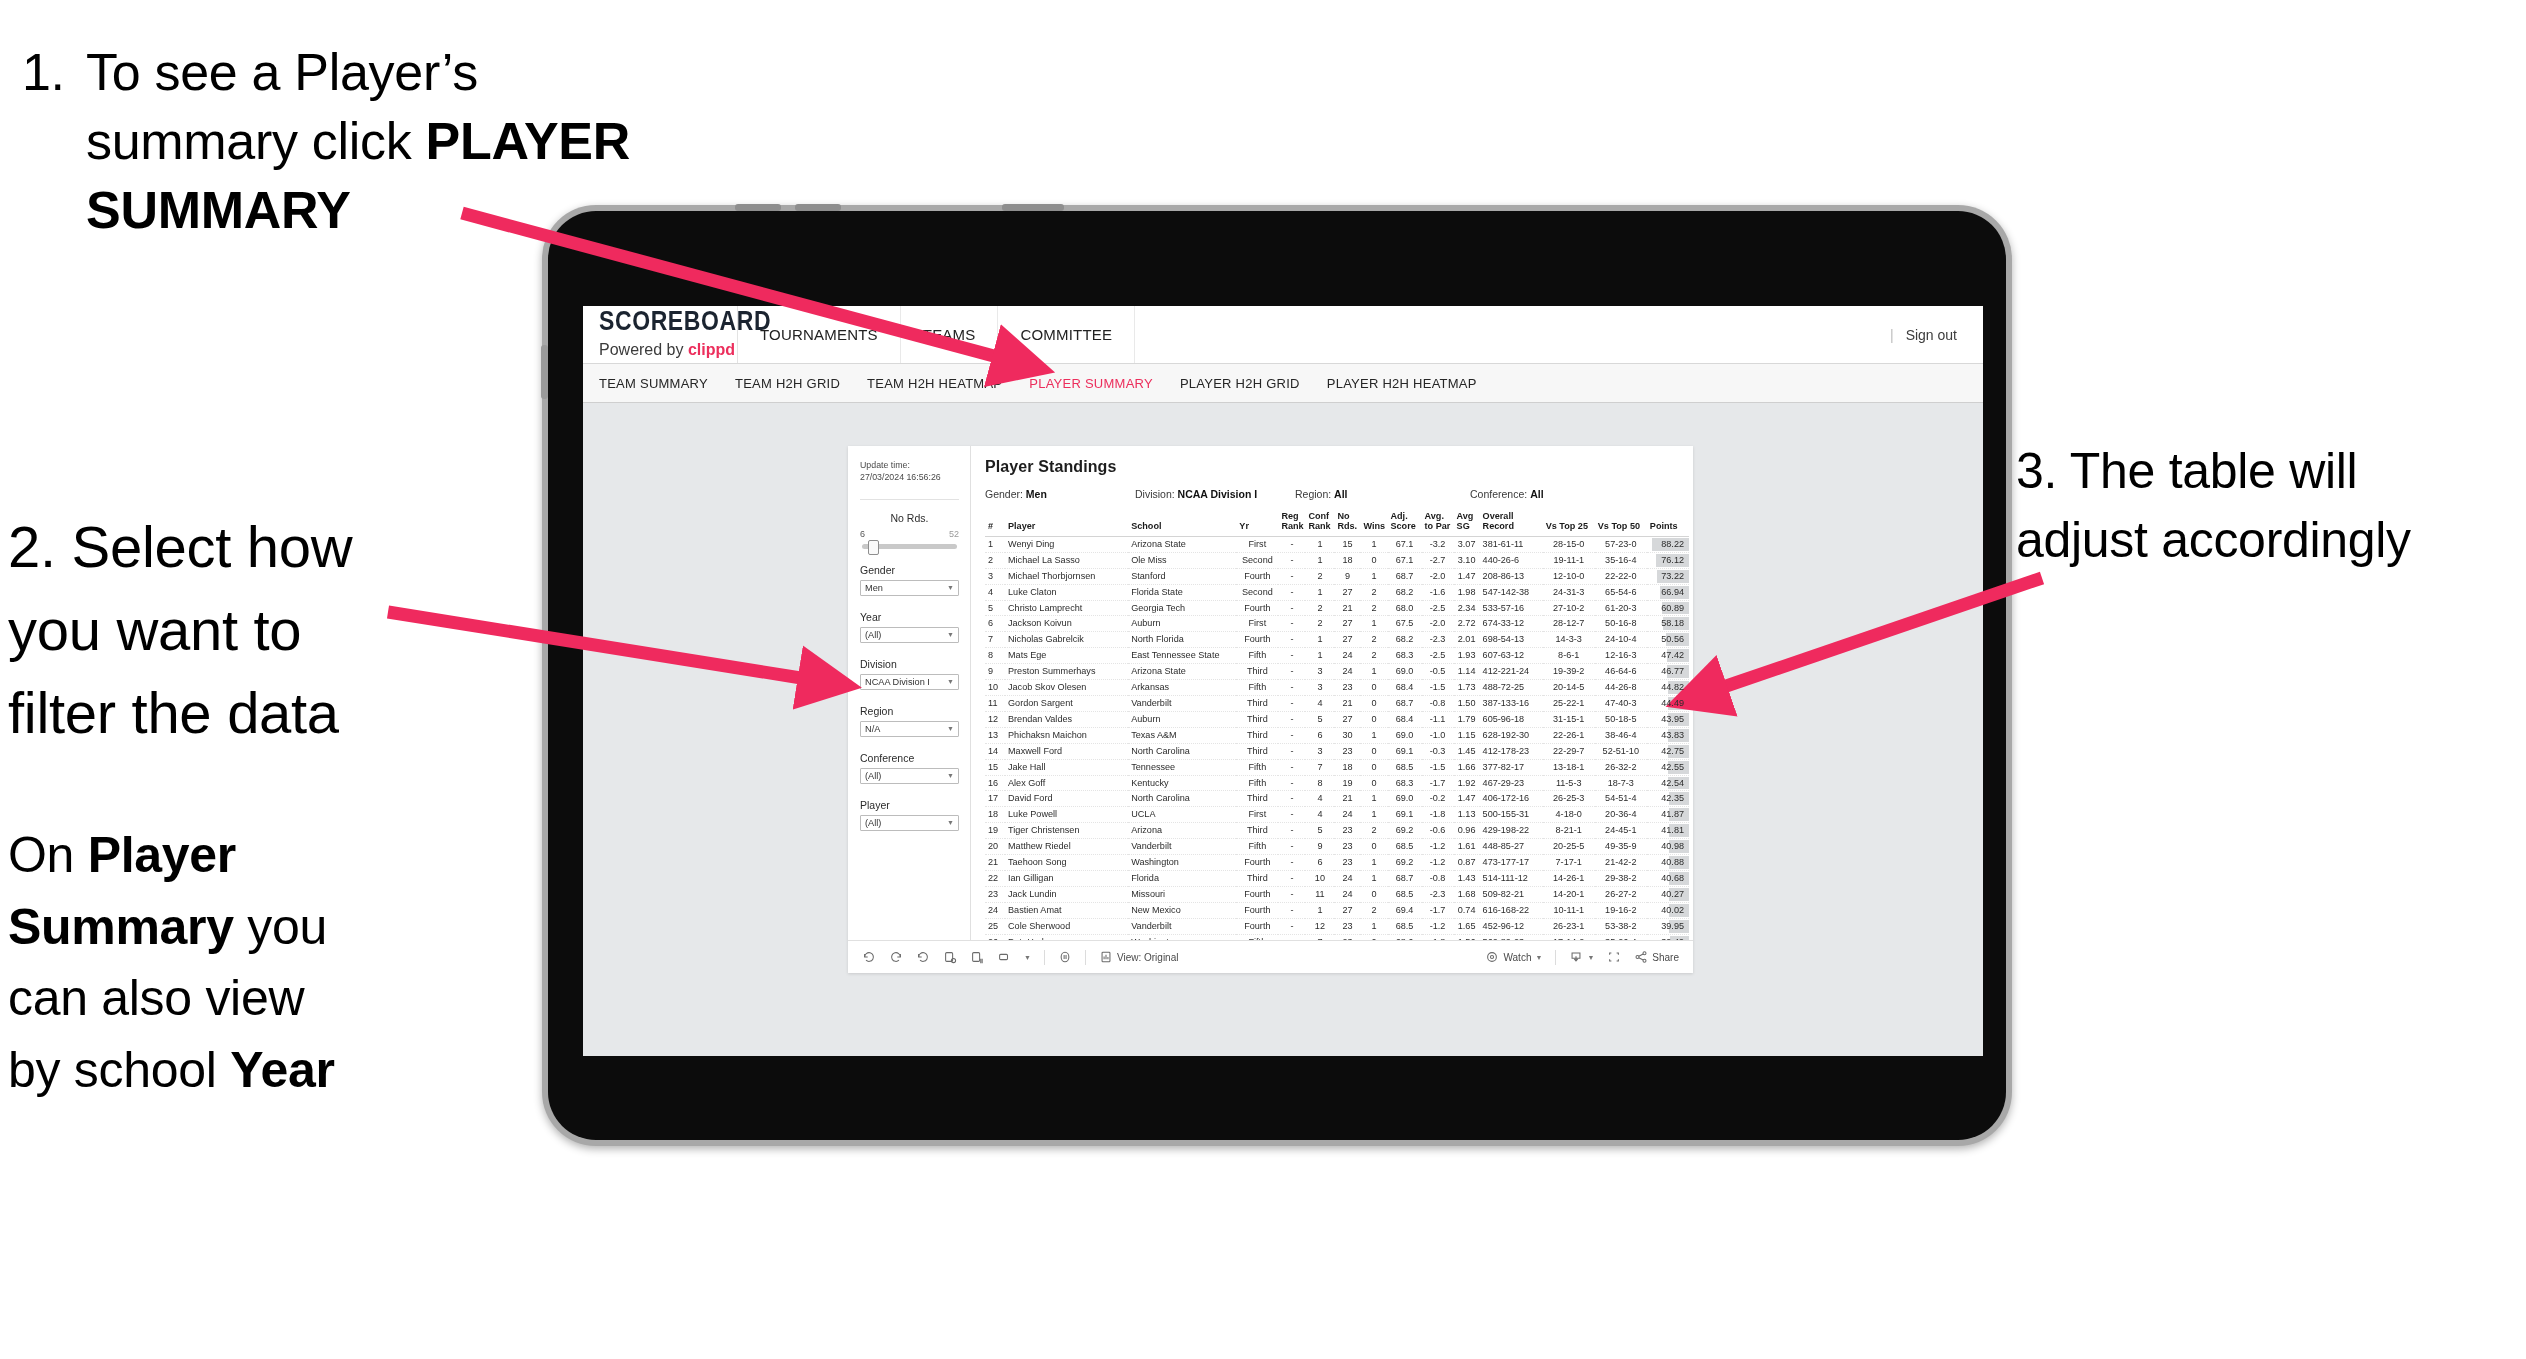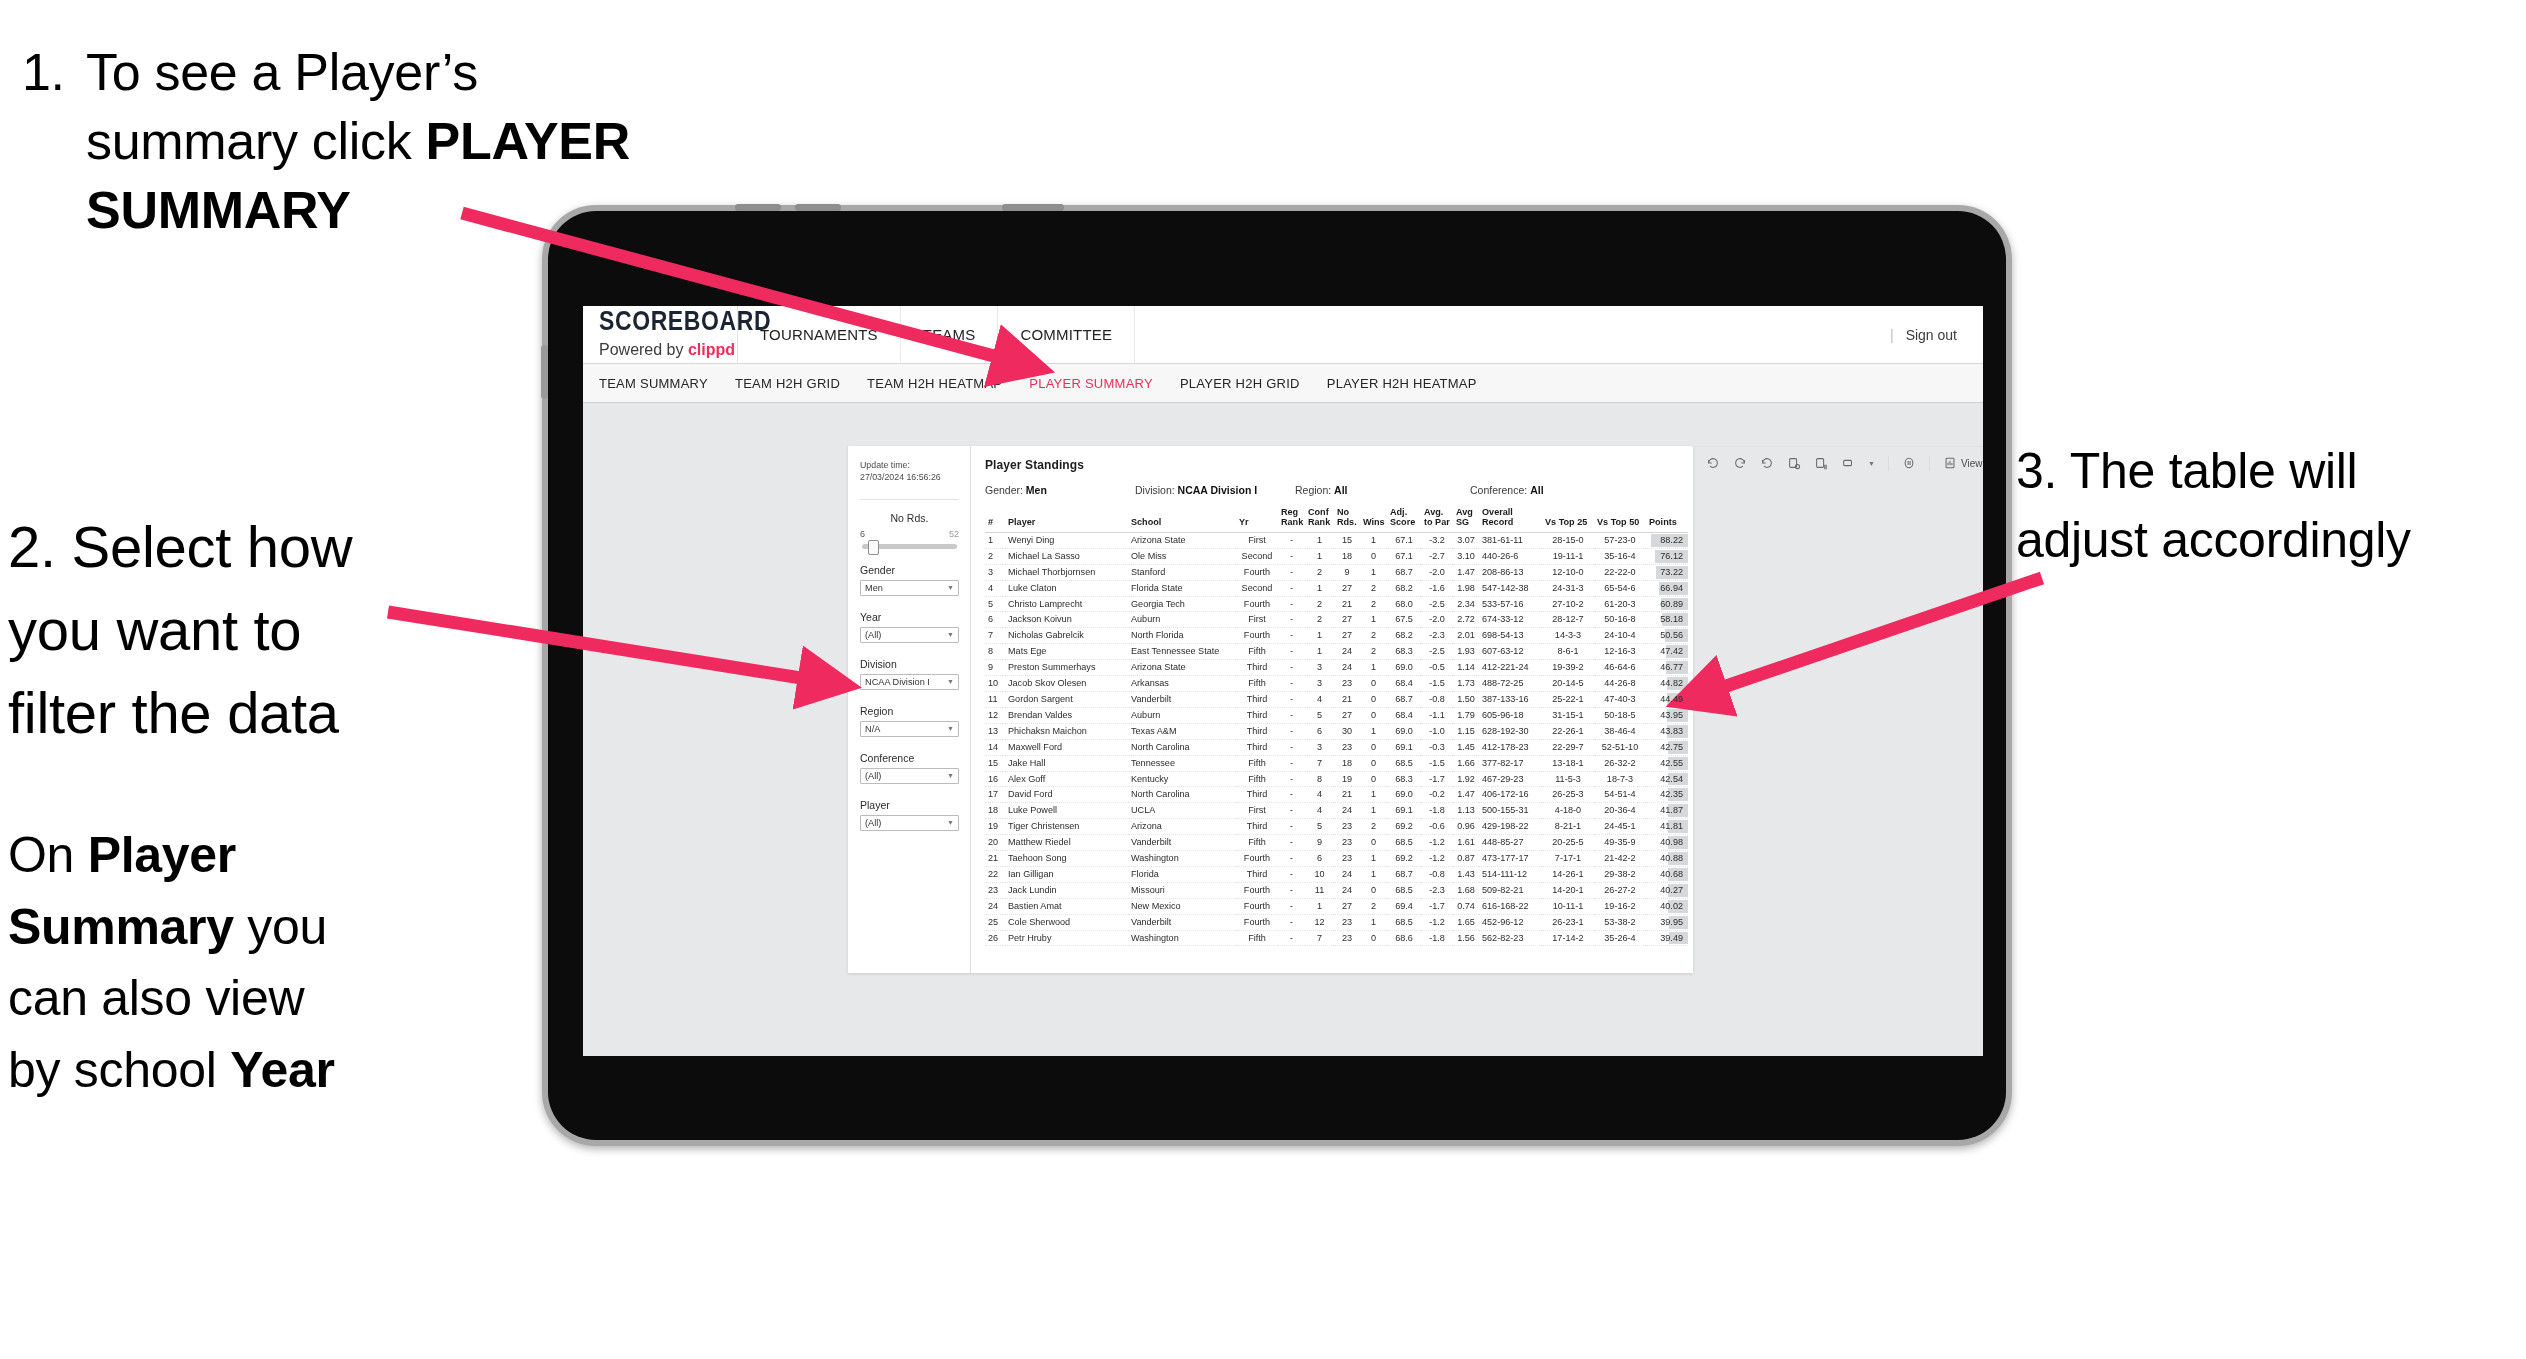--- a/index.html
+++ b/index.html
@@ -97,21 +97,21 @@
     display:flex;align-items:center;padding-left:16px;gap:27px;
     position:relative;
   }
   .tab{font-size:13px;color:#262626;white-space:nowrap;letter-spacing:.25px;}
   .tab.active{color:#ec2e5c;}
 
   
   #dash{
     position:absolute;left:265px;top:140px;width:845px;height:527px;
     background:#ffffff;box-shadow:0 1px 3px rgba(0,0,0,.13);
-    display:flex;flex-direction:row;
+    display:flex;flex-direction:column;
   }
   #dash-body{flex:1;display:flex;min-height:0;}
 
   
   #filters{
     width:123px;border-right:1px solid #e0e0e0;padding:14px 11px 0 12px;
     box-sizing:border-box;flex-shrink:0;
   }
   #upd-label,#upd-time{font-size:8.8px;color:#4a4a4a;line-height:1.34;}
   #filters hr{border:0;border-top:1px solid #e2e2e2;margin:15px 0 12px;}
@@ -124,21 +124,21 @@
   .flabel{font-size:10.5px;color:#2b2b2b;margin-bottom:4px;}
   .fselect{
     height:16px;border:1px solid #bcbcbc;background:#fff;border-radius:1px;
     display:flex;align-items:center;justify-content:space-between;
     padding:0 4px;font-size:9.2px;color:#333;box-sizing:border-box;
   }
   .caret{font-size:7px;color:#777;line-height:1;}
 
   
   #content{flex:1;min-width:0;display:flex;flex-direction:column;padding:12px 0 0 14px;}
-  #ps-title{font-size:12px;font-weight:700;color:#1d1d1d;letter-spacing:.1px;}
+  #ps-title{font-size:16px;font-weight:700;color:#1d1d1d;letter-spacing:.1px;}
   #ps-meta{display:flex;margin-top:12px;font-size:10.5px;color:#3a3a3a;}
   #ps-meta .m{white-space:nowrap;}
   #ps-meta .m b{color:#111;font-weight:700;}
   #ps-meta .m:nth-child(1){width:150px;}
   #ps-meta .m:nth-child(2){width:160px;}
   #ps-meta .m:nth-child(3){width:175px;}
 
   
   #tablewrap{margin-top:11px;flex:1;overflow:hidden;position:relative;padding-right:4px;}
   table#standings{border-collapse:collapse;width:100%;font-size:9.1px;color:#2c2c2c;table-layout:fixed;}

